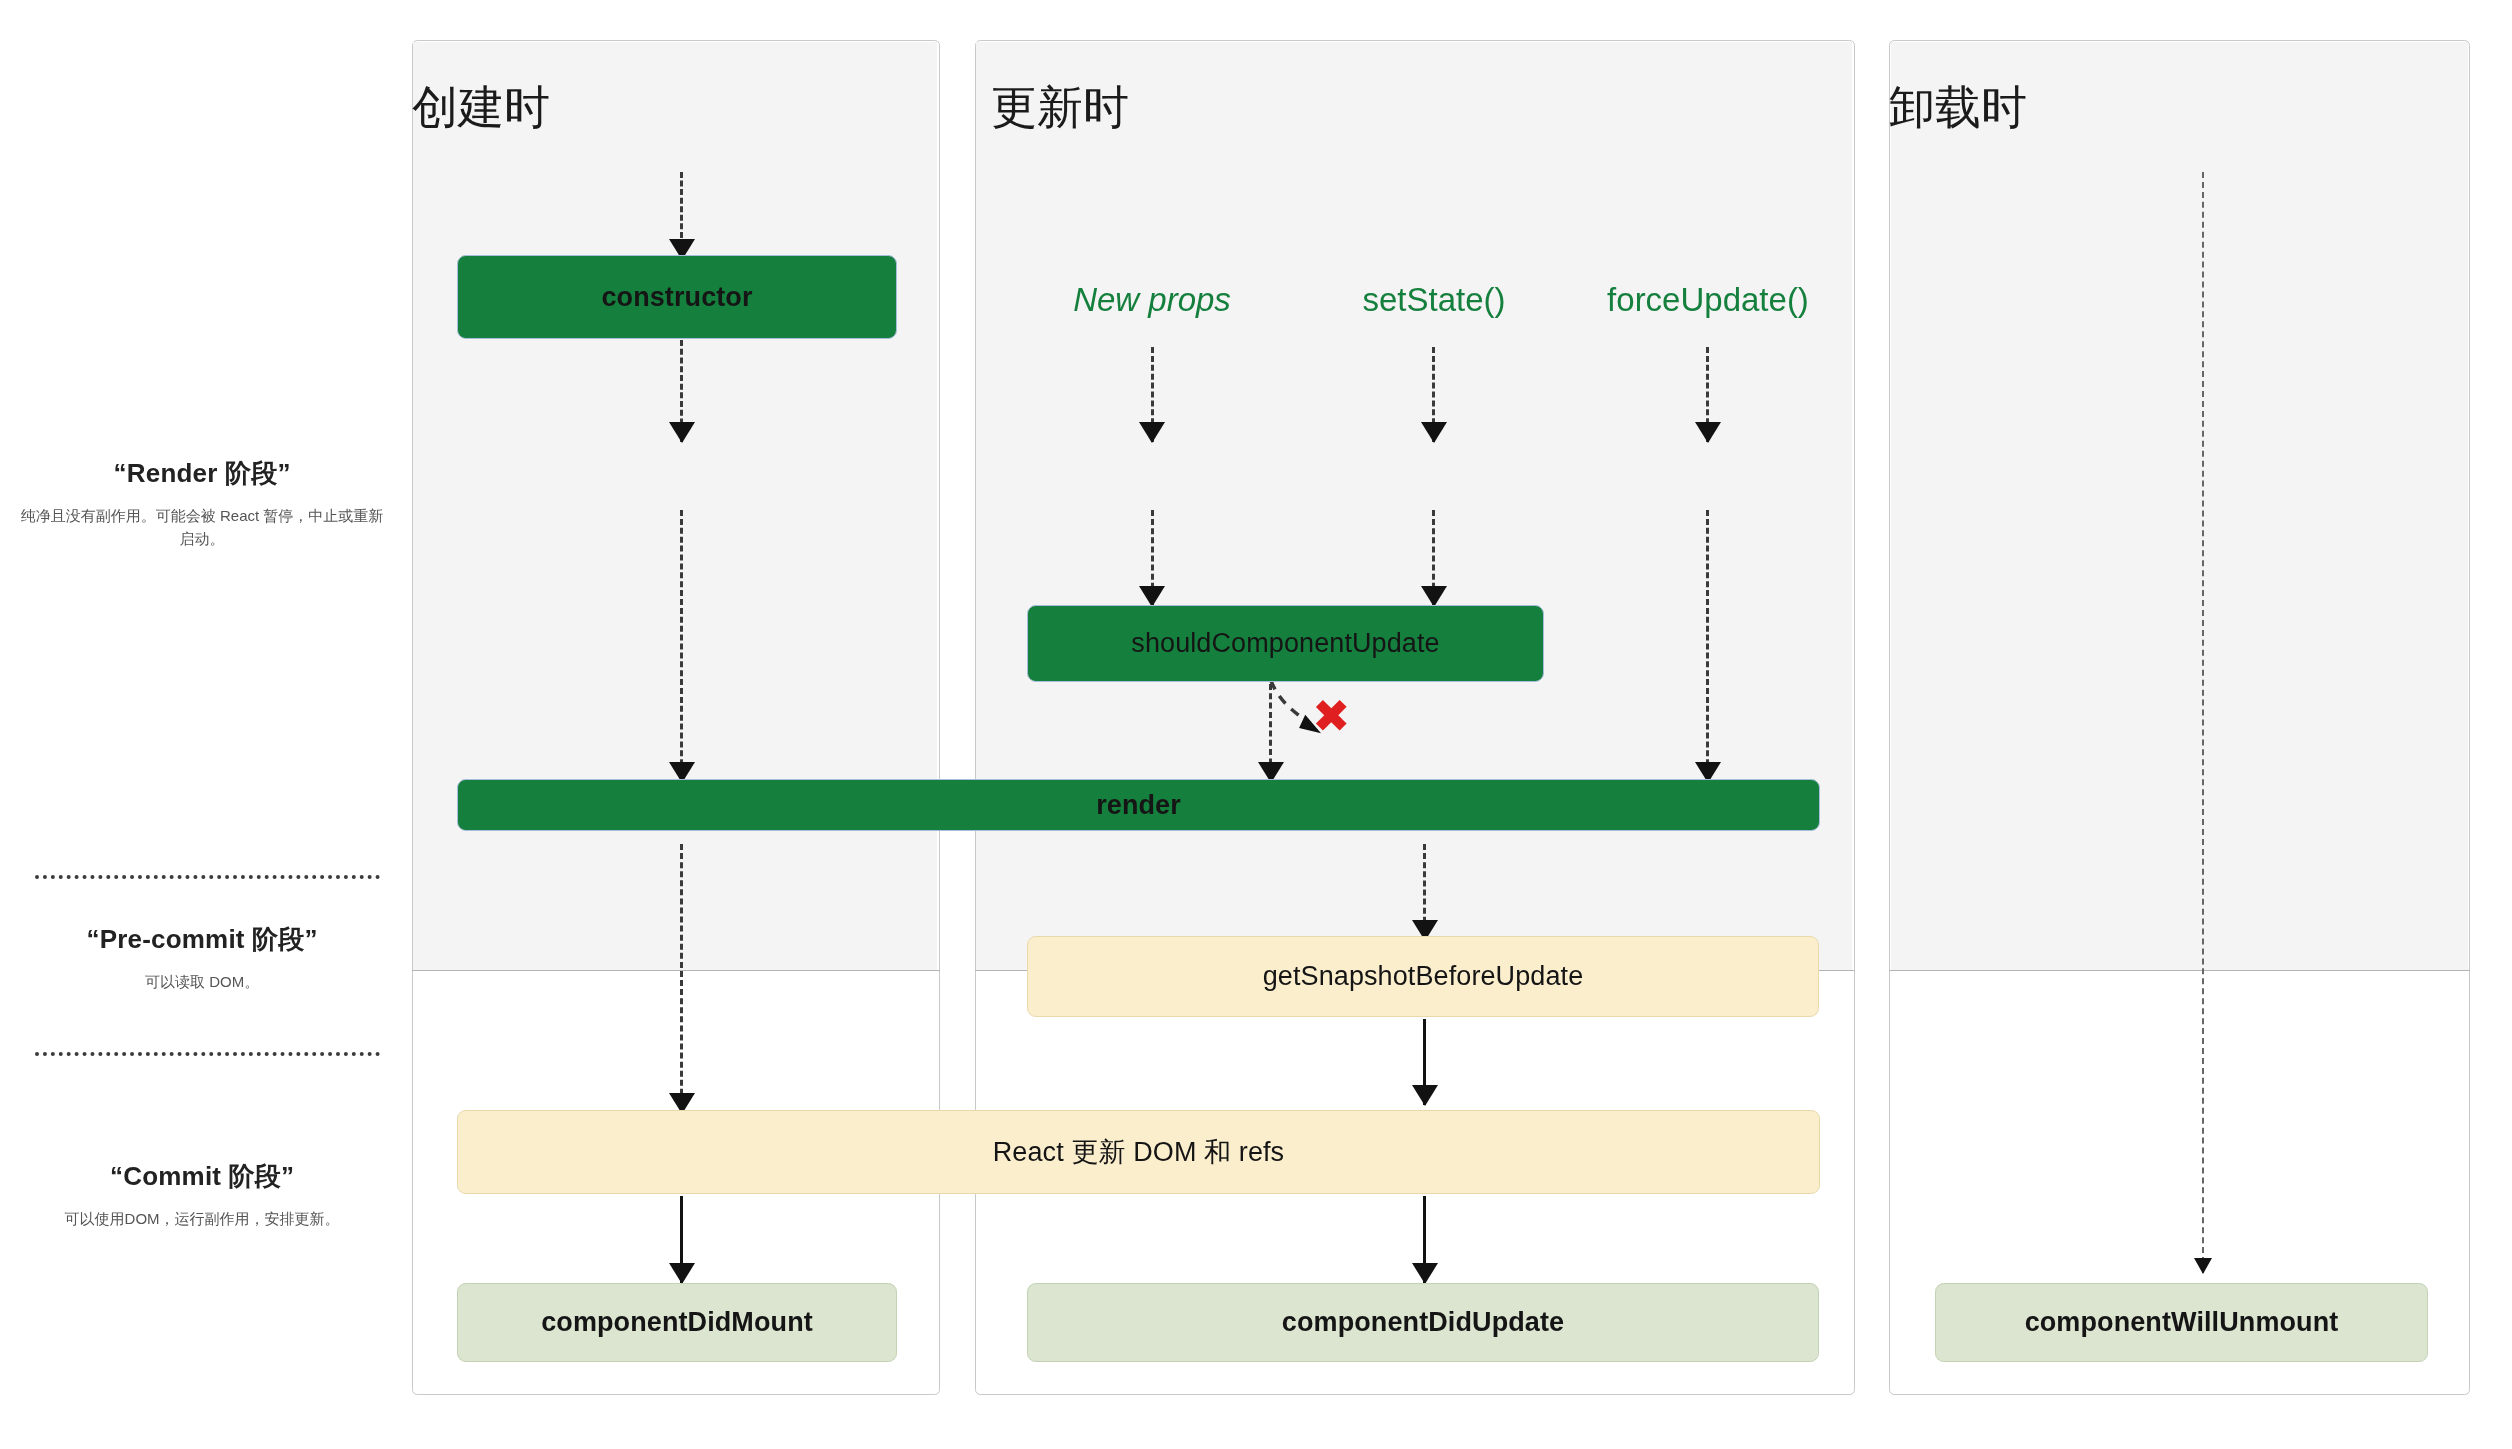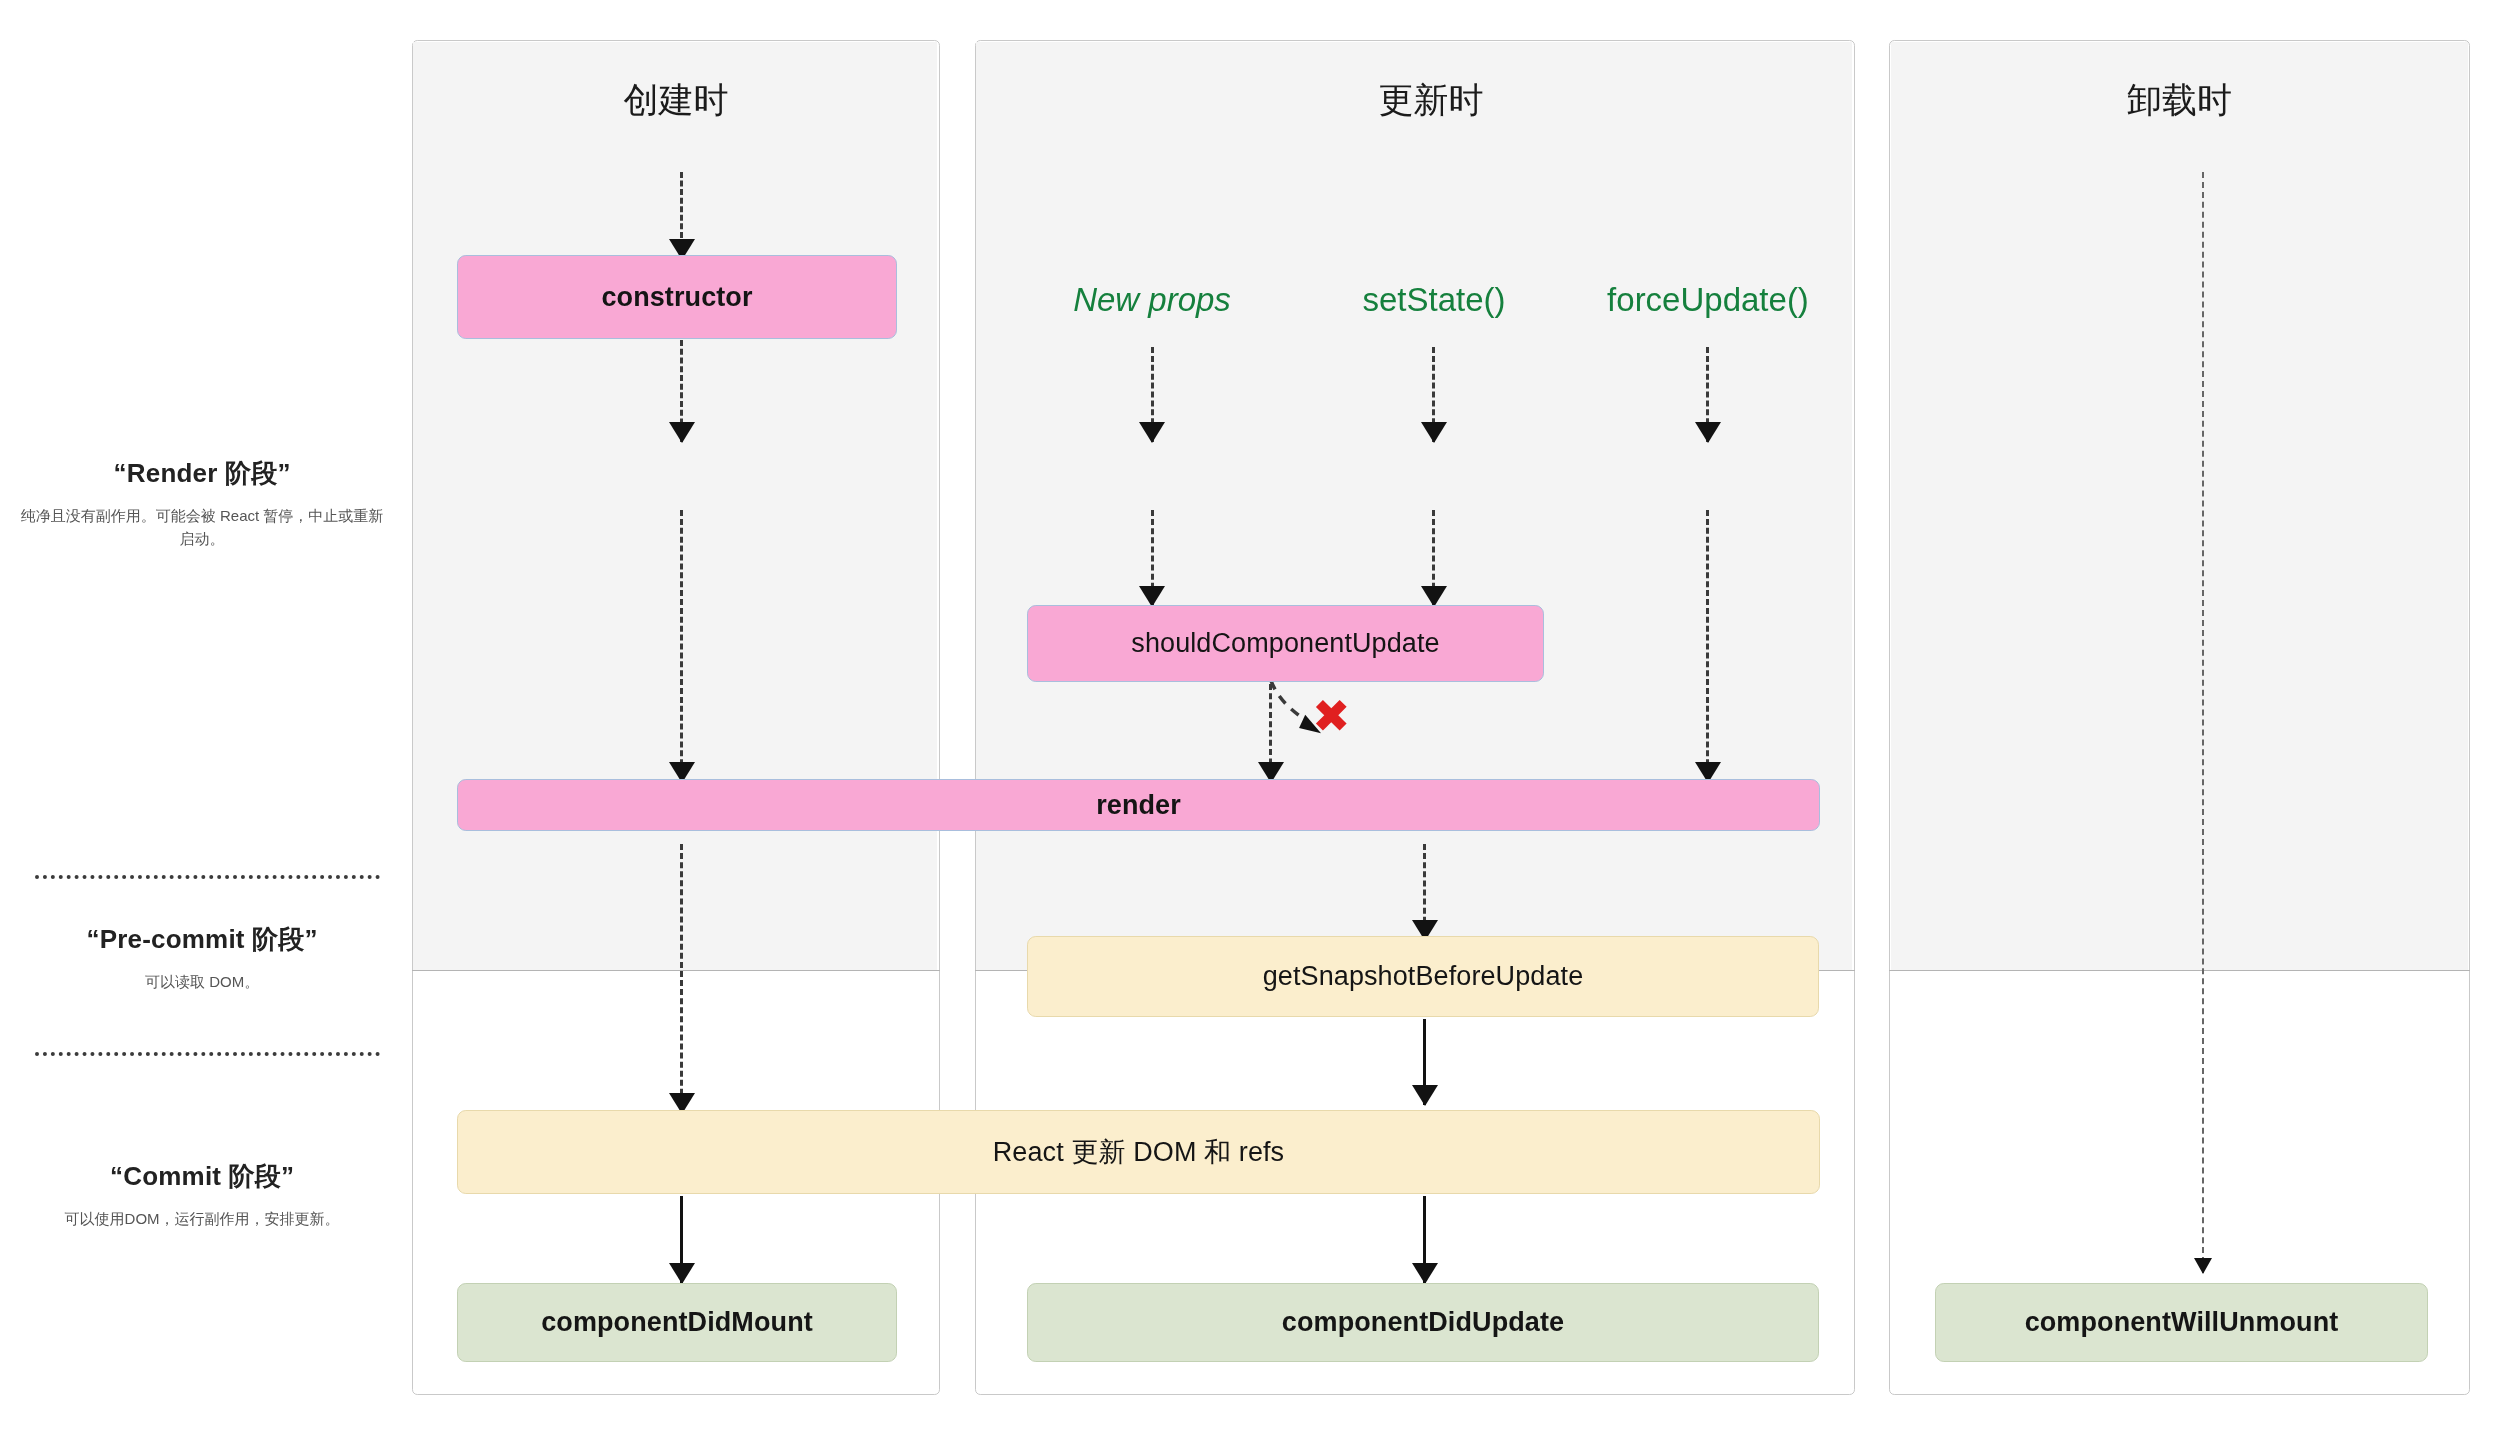--- a/index.html
+++ b/index.html
@@ -57,22 +57,21 @@
     background: transparent;
   }
   
   .panel-tint {
     position: absolute;
     background: #f4f4f4;
     box-sizing: border-box;
   }
   .panel-head {
     position: absolute;
-    text-align: center;
-    font-size: 35px;
+    font-size: 46px;
     color: #1b1b1b;
     white-space: nowrap;
   }
 
   
   .commit-divider {
     position: absolute;
     height: 0;
     border-top: 1.8px solid #b4b4b4;
   }
@@ -84,21 +83,21 @@
     border-radius: 8.8px;
     display: flex;
     align-items: center;
     justify-content: center;
     text-align: center;
     font-size: 27px;
     color: #151515;
     letter-spacing: 0.1px;
     white-space: nowrap;
   }
-  .node.blue   { background: #f9a8d4; border: 1.8px solid #a9bedd; }
+  .node.blue   { background: #15803d; border: 1.8px solid #a9bedd; }
   .node.yellow { background: #fbeecd; border: 1.8px solid #e8d9ab; }
   .node.green  { background: #dbe5d0; border: 1.8px solid #c3d1b4; }
   .node.bold   { font-weight: bold; }
   .node.italic { }
 
   
   .trigger {
     position: absolute;
     text-align: center;
     font-size: 33px;

